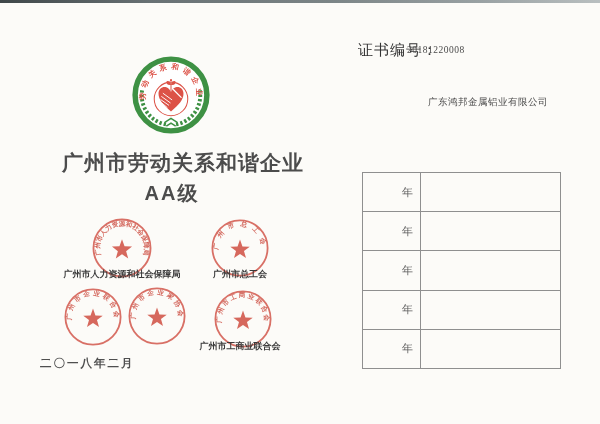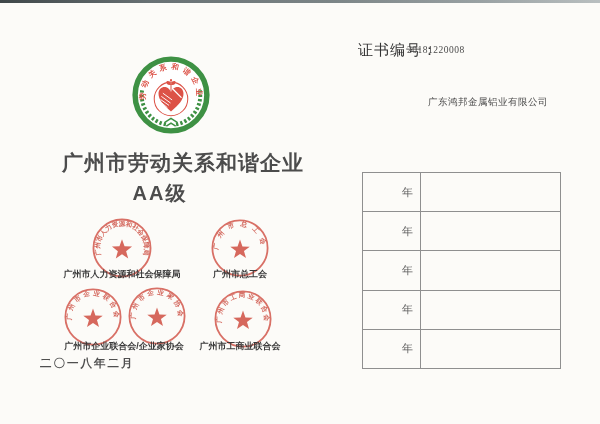--- a/index.html
+++ b/index.html
@@ -13,21 +13,21 @@
     left:0;top:0;width:600px;height:3px;
     background:linear-gradient(90deg,#3f4749,#687174 25%,#7b8486 55%,#99a1a3 80%,#b9bfc0);
   }
   
   .logo{left:132px;top:56px;width:78px;height:78px;}
   .cert-title{
     left:40px;top:149px;width:264px;text-align:right;
     font-size:21px;font-weight:600;letter-spacing:1px;color:#4c4c4c;
   }
   .cert-grade{
-    left:28px;top:180px;width:264px;text-align:center;
+    left:40px;top:180px;width:264px;text-align:center;
     font-size:20px;font-weight:600;letter-spacing:2px;color:#4c4c4c;
   }
   .seal{opacity:.78;}
   .seal text{fill:#c83d30;font-weight:bold;}
   .seal .ring{stroke:#cf4a3e;stroke-width:3;fill:none;}
   .seal .star{fill:#cc4032;}
   .seal-label{
     white-space:nowrap;transform:translateX(-50%);
     font-size:9px;font-weight:bold;color:#3a3a3a;z-index:5;
   }
@@ -131,21 +131,20 @@
 
   <svg class="abs seal" style="left:213px;top:289px;width:60px;height:60px" viewBox="0 0 100 100">
     <defs>
         <path id="arc5" d="M 20.5,70.6 A 36,36 0 1 1 79.5,70.6" fill="none"></path>
       </defs>
     <circle class="ring" cx="50" cy="50" r="46"></circle>
     <polygon class="star" points="50,36 54.1,47.34 66.2,47.75 56.66,55.16 60,66.75 50,60 40,66.75 43.34,55.16 33.8,47.75 45.9,47.34"></polygon>
     <text font-size="11" letter-spacing="3"><textPath href="#arc5" startOffset="50%" text-anchor="middle">广州市工商业联合会</textPath></text>
   </svg>
 
-  <div class="abs seal-label" style="left:124px;top:340px">广州市企业联合会/企业家协会</div>
   <div class="abs seal-label" style="left:240px;top:340px">广州市工商业联合会</div>
 
   <div class="abs issue-date">二〇一八年二月</div>
 
   <div class="abs field-label" style="left:358px;top:41px">证书编号：</div>
   <div class="abs field-value" style="left:407px;top:45px">20181220008</div>
 
   <div class="abs field-value" style="left:428px;top:96px">广东鸿邦金属铝业有限公司</div>
 
 

